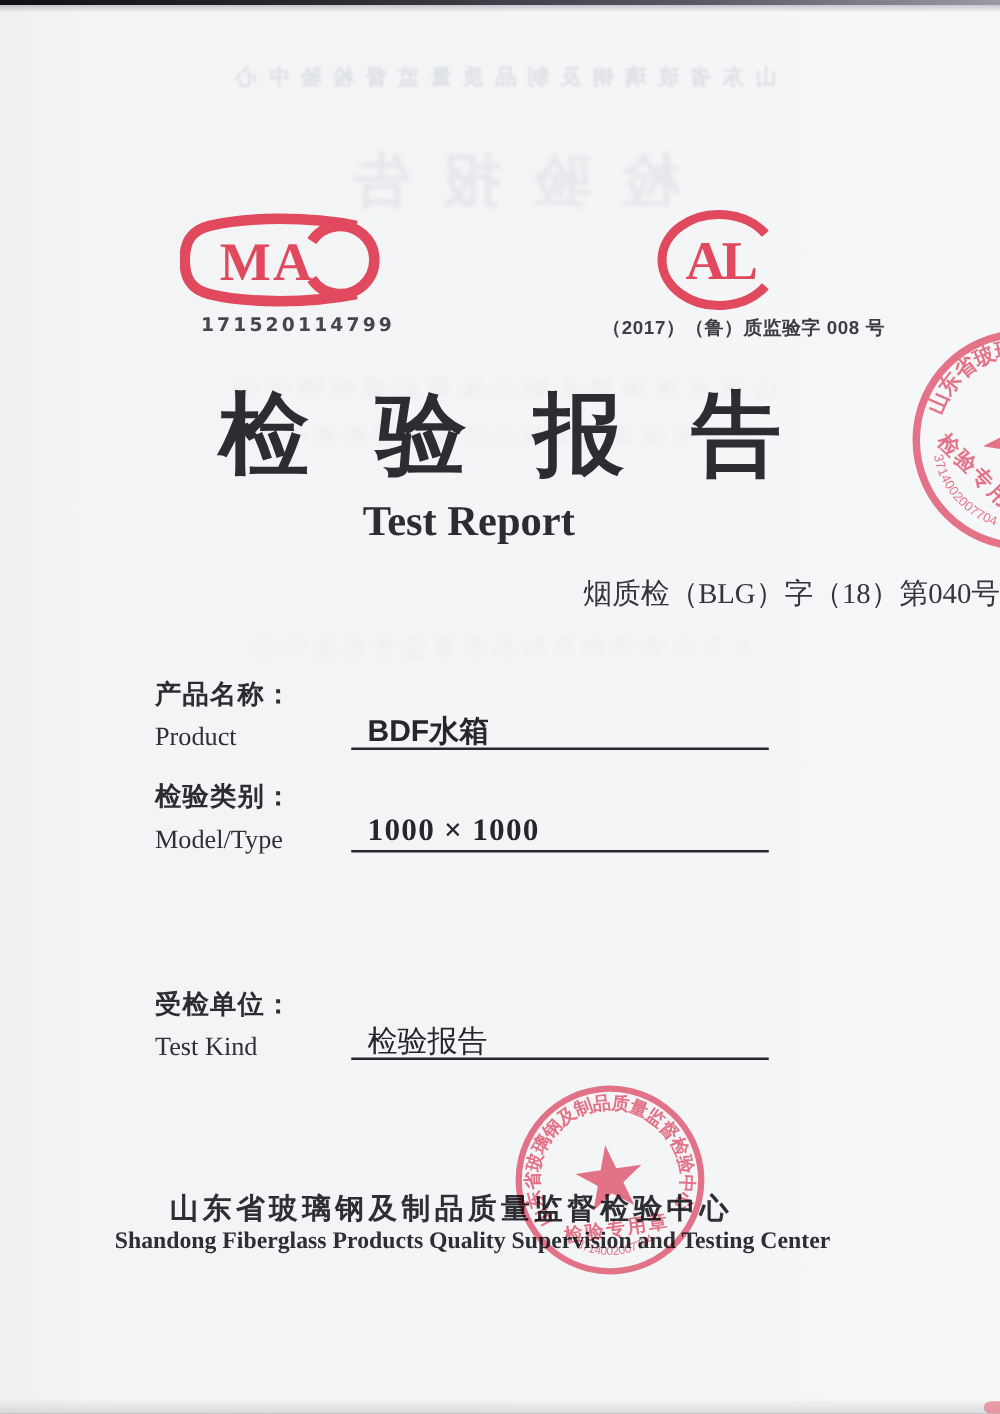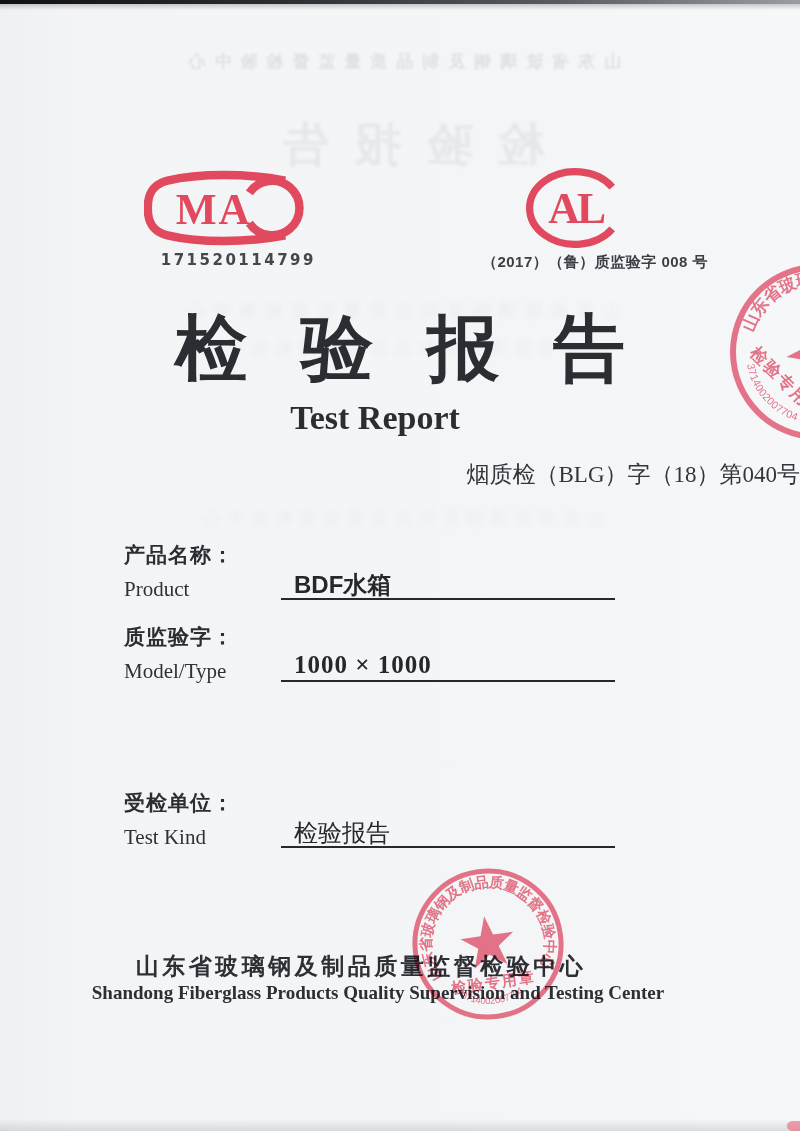--- a/index.html
+++ b/index.html
@@ -106,21 +106,21 @@
   <div class="title-en">Test Report</div>
   <div class="report-ref">烟质检（BLG）字（18）第040号</div>
 
   <div class="field f1">
     <span class="f-cn">产品名称：</span>
     <span class="f-en">Product</span>
     <span class="f-value">BDF水箱</span>
     <span class="f-line"></span>
   </div>
   <div class="field f2">
-    <span class="f-cn">质监验字：</span>
+    <span class="f-cn">检验类别：</span>
     <span class="f-en">Model/Type</span>
     <span class="f-value">1000 × 1000</span>
     <span class="f-line"></span>
   </div>
   <div class="field f4">
     <span class="f-cn">受检单位：</span>
     <span class="f-en">Test Kind</span>
     <span class="f-value">检验报告</span>
     <span class="f-line"></span>
   </div>

